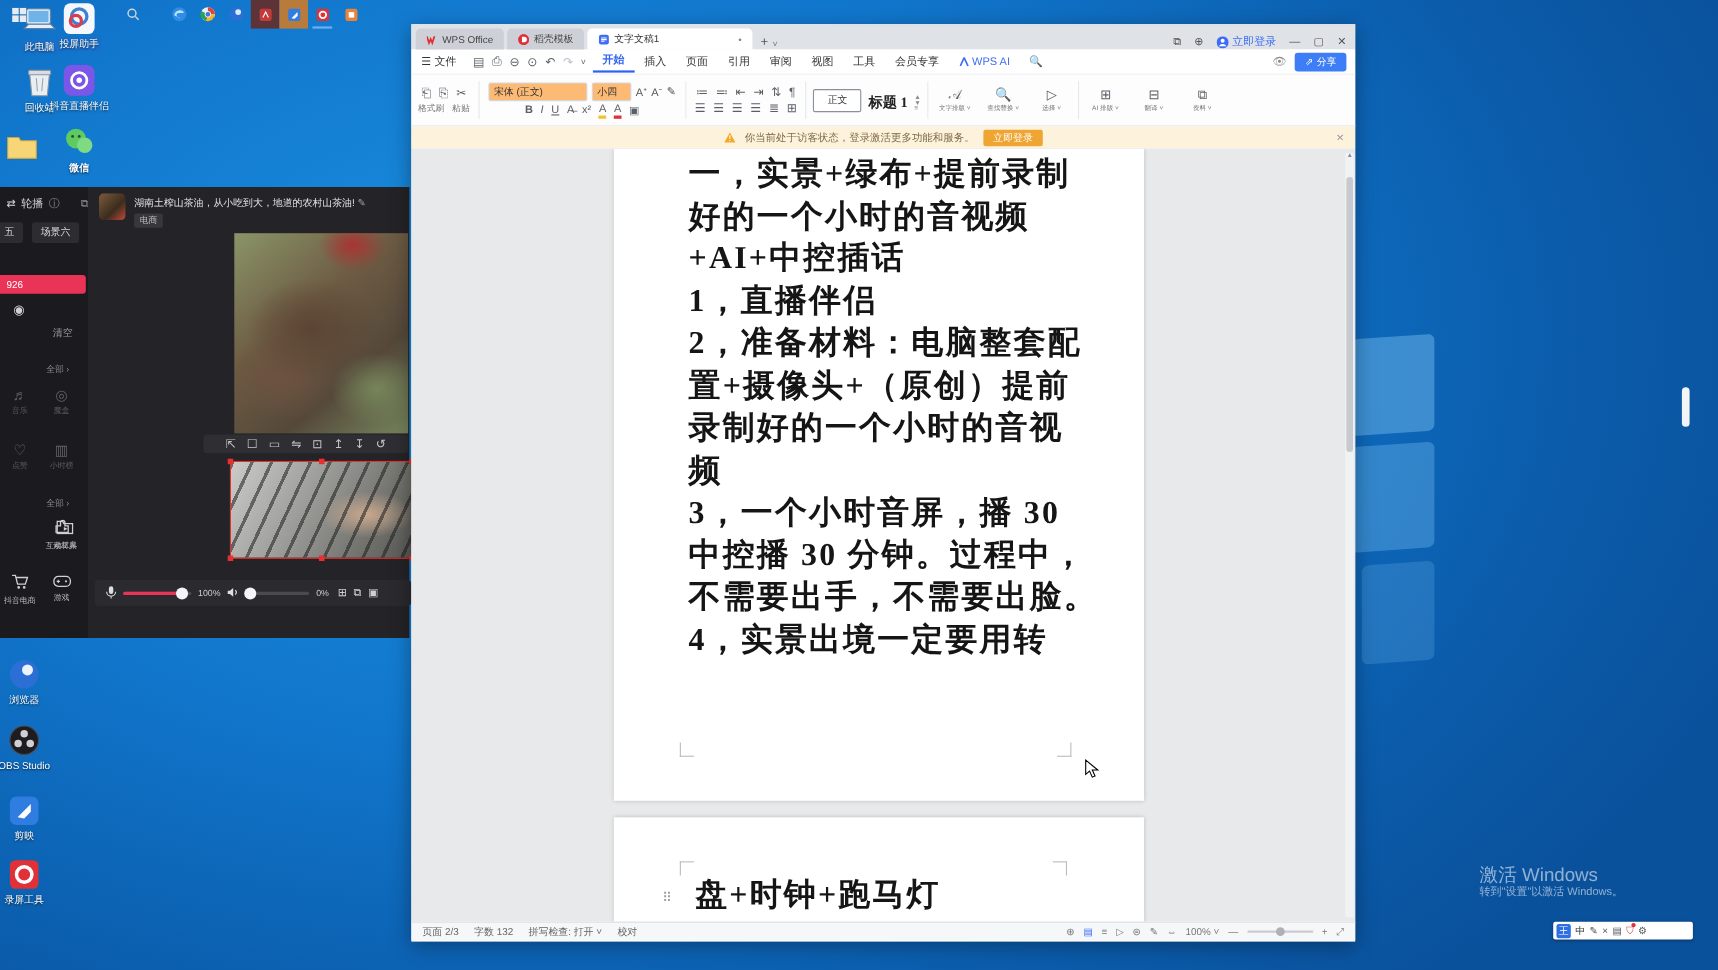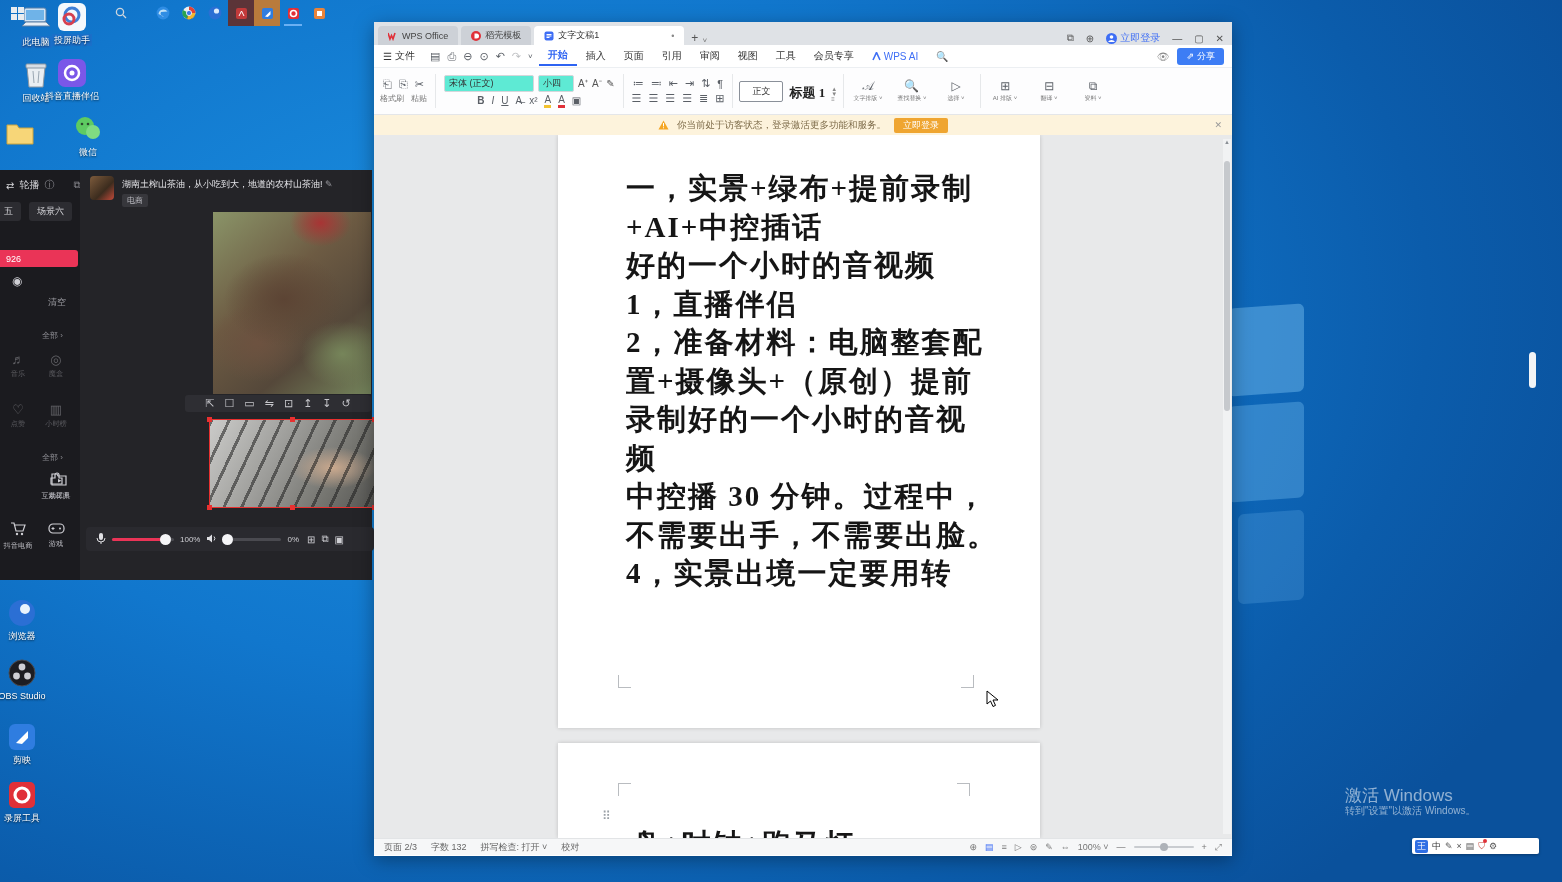--- a/index.html
+++ b/index.html
@@ -38,31 +38,31 @@
   .wtab{height:19px;display:flex;align-items:center;gap:4px;padding:0 10px;font-size:9px;color:#444;
         background:#cdd1d7;border-radius:4px 4px 0 0;margin-right:3px;}
   .wtab.active{background:#fff;width:130px;color:#333;}
   .menurow{height:22px;display:flex;align-items:center;font-size:10px;color:#333;background:#fff;border-bottom:1px solid #eceff2;}
   .menuitem{padding:0 9px;}
   .menuitem.on{color:#2d63f2;font-weight:bold;border-bottom:2px solid #2d63f2;height:18px;line-height:18px;}
   .ribbon{height:46px;background:#fdfdfe;border-bottom:1px solid #e4e6e9;display:flex;align-items:center;font-size:9px;color:#555;}
   .rgroup{display:flex;flex-direction:column;align-items:center;justify-content:center;gap:2px;padding:0 6px;}
   .rsep{width:1px;height:34px;background:#e6e8ea;margin:0 2px;}
   .ricons{display:flex;gap:7px;font-size:11px;color:#5a5f66;align-items:center;}
-  .fbox{border:1px solid #d4d7db;border-radius:2px;background:#5eead4;padding:1px 4px;font-size:9px;color:#333;}
+  .fbox{border:1px solid #d4d7db;border-radius:2px;background:#fdba74;padding:1px 4px;font-size:9px;color:#333;}
   .stylebox{border:1px solid #9aa0a8;border-radius:2px;padding:3px 12px;font-size:9px;color:#333;background:#fff;}
   .rtool{width:44px;text-align:center;color:#5a5f66;}
   .rtool .ric{font-size:12px;}
   .rtool .rlb{font-size:7px;transform:scale(.85);white-space:nowrap;color:#777;}
   .notice{height:20px;background:#fdf3dc;display:flex;align-items:center;justify-content:center;gap:8px;font-size:9.5px;color:#7c6a48;position:relative;}
   .notice .btn{background:#efa531;color:#fff;border-radius:2px;padding:1px 9px;font-size:9px;}
   .docarea{background:#e8e9ea;position:relative;overflow:hidden;}
   .page{background:#fff;box-shadow:0 0 4px rgba(0,0,0,.18);position:absolute;left:184px;width:482px;}
   .doctext{font-family:"Liberation Serif","DejaVu Serif",serif;font-weight:600;color:#151515;
-           font-size:29px;line-height:38.5px;letter-spacing:2px;white-space:nowrap;margin-top:30px;}
+           font-size:29px;line-height:38.5px;letter-spacing:2px;white-space:nowrap;}
   .cornermark{position:absolute;width:12px;height:12px;border:0 solid #b9bcc0;}
   .statusbar{height:16px;background:#f6f7f8;border-top:1px solid #e2e4e6;display:flex;align-items:center;
              font-size:9px;color:#666;padding:0 10px;gap:14px;}
   .sb-right{margin-left:auto;display:flex;align-items:center;gap:8px;color:#777;font-size:9px;}
   .zoomtrack{width:60px;height:2px;background:#c9ccd0;position:relative;border-radius:1px;}
   .zoomtrack .zk{position:absolute;left:26px;top:-3px;width:8px;height:8px;border-radius:50%;background:#aeb2b8;}
   .scroll{position:absolute;right:1px;top:118px;bottom:18px;width:8px;background:#f1f2f3;}
   .scroll .thumb{position:absolute;left:1px;width:6px;background:#c6c9cd;border-radius:3px;}
   
   #taskbar{left:0;top:856px;width:1562px;height:26px;background:#18222e;display:flex;align-items:center;color:#dfe3e8;}
@@ -123,21 +123,21 @@
     </div>
     <span class="lbl">抖音直播伴侣</span>
   </div>
   <div class="desk-icon abs" style="left:0px;top:118px;width:40px;">
     <div class="glyph">
       <svg width="30" height="26" viewBox="0 0 30 26">
           <path d="M2 5 L12 5 L14 8 L28 8 L28 24 L2 24 Z" fill="#f7d678" stroke="#caa43f"></path>
         </svg>
     </div>
   </div>
-  <div class="desk-icon abs" style="left:56px;top:114px;">
+  <div class="desk-icon abs" style="left:40px;top:114px;font-weight:bold;">
     <div class="glyph">
       <svg width="30" height="30" viewBox="0 0 30 30">
           <circle cx="12" cy="12" r="9" fill="#5ecb62"></circle>
           <circle cx="20" cy="18" r="7" fill="#7fdb82"></circle>
           <circle cx="9" cy="10" r="1.3" fill="#2c4a2d"></circle>
           <circle cx="15" cy="10" r="1.3" fill="#2c4a2d"></circle>
         </svg>
     </div>
     <span class="lbl">微信</span>
   </div>
@@ -514,27 +514,28 @@
     <span>你当前处于访客状态，登录激活更多功能和服务。</span>
     <span class="btn">立即登录</span>
     <span style="position:absolute;right:10px;color:#999;font-size:9px;">✕</span>
   </div>
 
   <div class="docarea" style="height:703px;">
 
     <div class="page" style="top:0px;height:593px;">
       <div class="doctext abs" style="left:68px;top:4px;">
         <div>一，实景+绿布+提前录制</div>
+        <div>好的一个小时的音视频</div>
         <div>+AI+中控插话</div>
-        <div>好的一个小时的音视频</div>
         <div>1，直播伴侣</div>
         <div>2，准备材料：电脑整套配</div>
         <div>置+摄像头+（原创）提前</div>
         <div>录制好的一个小时的音视</div>
         <div>频</div>
+        <div>3，一个小时音屏，播 30</div>
         <div>中控播 30 分钟。过程中，</div>
         <div>不需要出手，不需要出脸。</div>
         <div>4，实景出境一定要用转</div>
       </div>
       <div class="cornermark" style="left:60px;bottom:40px;border-left-width:1px;border-bottom-width:1px;"></div>
       <div class="cornermark" style="right:66px;bottom:40px;border-right-width:1px;border-bottom-width:1px;"></div>
     </div>
 
     <div class="page" style="top:608px;height:95px;">
       <div class="cornermark" style="left:60px;top:40px;border-left-width:1px;border-top-width:1px;"></div>

